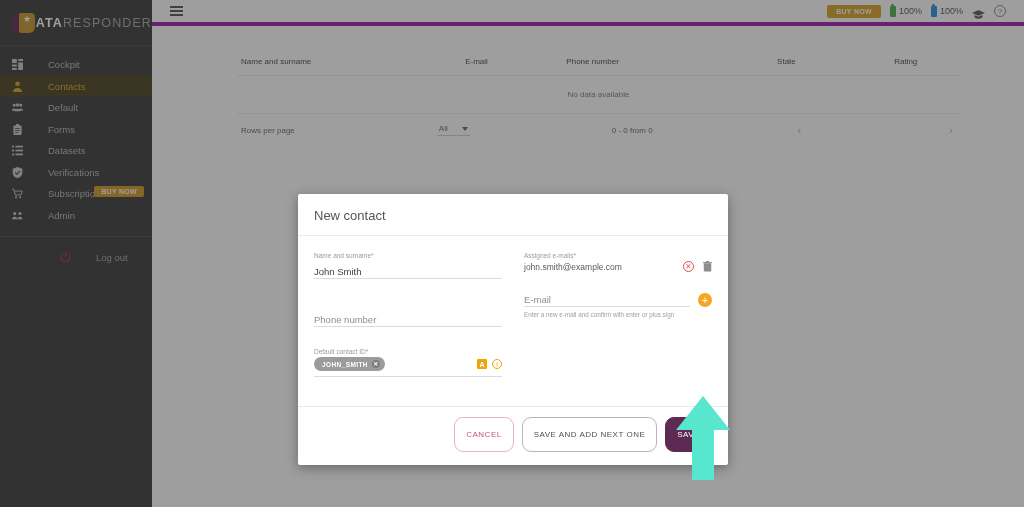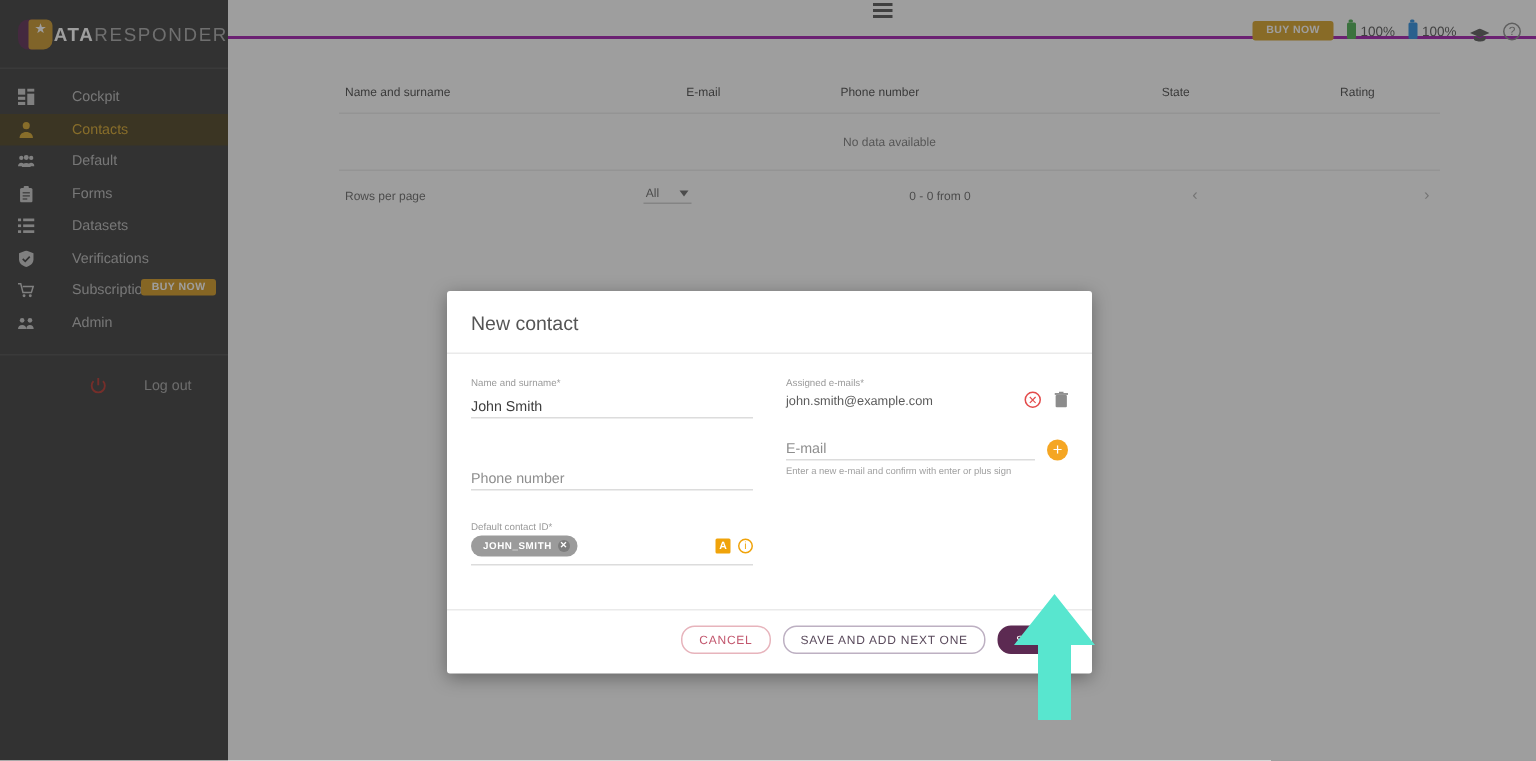--- a/index.html
+++ b/index.html
@@ -60,21 +60,21 @@
 
   .sb-ico { width: 11px; height: 11px; display: block; fill: currentColor; }
 
   
   .main {
     position: absolute; left: 152px; top: 0;
     width: 872px; height: 507px; background: #ffffff;
   }
   .topbar {
     height: 26px; display: flex; align-items: center;
-    border-bottom: 2px solid #a21caf; padding: 0 10px; flex-direction: column;
+    border-bottom: 4px solid #a21caf; padding: 0 18px;
   }
   .hamburger { width: 13px; cursor: pointer; }
   .hamburger span { display: block; height: 1.6px; background: #555; margin: 2.4px 0; }
   .top-right { margin-left: auto; display: flex; align-items: center; gap: 9px; }
   .buy-now-top {
     background: #d8a227; color: #fff; font-size: 7px; font-weight: bold;
     padding: 3px 9px; border-radius: 2px; letter-spacing: .3px; cursor: pointer;
   }
   .meter { display: flex; align-items: center; gap: 3px; font-size: 9px; color: #555; }
   .batt { width: 6px; height: 11px; border-radius: 1px; position: relative; }
@@ -102,21 +102,21 @@
     margin-left: auto; width: 224px; display: flex; align-items: center;
     border-bottom: 1px solid #cfcfcf; padding-bottom: 3px;
   }
   .search-input {
     border: 0; outline: 0; flex: 1; font-size: 8.5px; color: #555;
     background: transparent; font-family: inherit;
   }
   .search-input::placeholder { color: #9a9a9a; }
   .search-icon { width: 10px; height: 10px; color: #6a6a6a; cursor: pointer; }
 
-  .table-card { margin-top: 10px; background: #fff; }
+  .table-card { margin-top: 10px; background: #fff; margin-left: 11px; }
   .tbl { width: 100%; border-collapse: collapse; }
   .tbl th {
     font-size: 8px; font-weight: normal; color: #4a4a4a;
     text-align: left; padding: 9px 4px; border-bottom: 1px solid #ededed;
   }
   .tbl th.c { text-align: center; }
   .no-data {
     text-align: center; font-size: 8px; color: #7d7d7d;
     padding: 14px 0; border-bottom: 1px solid #ededed;
   }
@@ -205,21 +205,21 @@
     color: #fff; display: flex; align-items: center; justify-content: center;
     font-size: 11px; line-height: 1; cursor: pointer; flex: 0 0 14px;
   }
   .helper { font-size: 6.3px; color: #a0a0a0; margin-top: 4px; }
 
   .dlg-footer {
     display: flex; justify-content: flex-end; align-items: center; gap: 8px;
     padding: 10px 16px 13px 16px; border-top: 1px solid #eaeaea;
   }
   .btn {
-    font-size: 8px; letter-spacing: .5px; padding: 4px 11px;
+    font-size: 8px; letter-spacing: .5px; padding: 12px 11px;
     border-radius: 9px; cursor: pointer; font-family: inherit; background: transparent;
   }
   .btn-cancel { border: 1px solid #e7b4bc; color: #c2566d; }
   .btn-next { border: 1px solid #bdb0c2; color: #5a4a5c; }
   .btn-save { border: 1px solid #5c2a52; background: #5c2a52; color: #fff; }
 
   
   .arrow-annot {
     position: absolute; left: 676px; top: 396px;
     width: 54px; height: 84px; z-index: 80;

